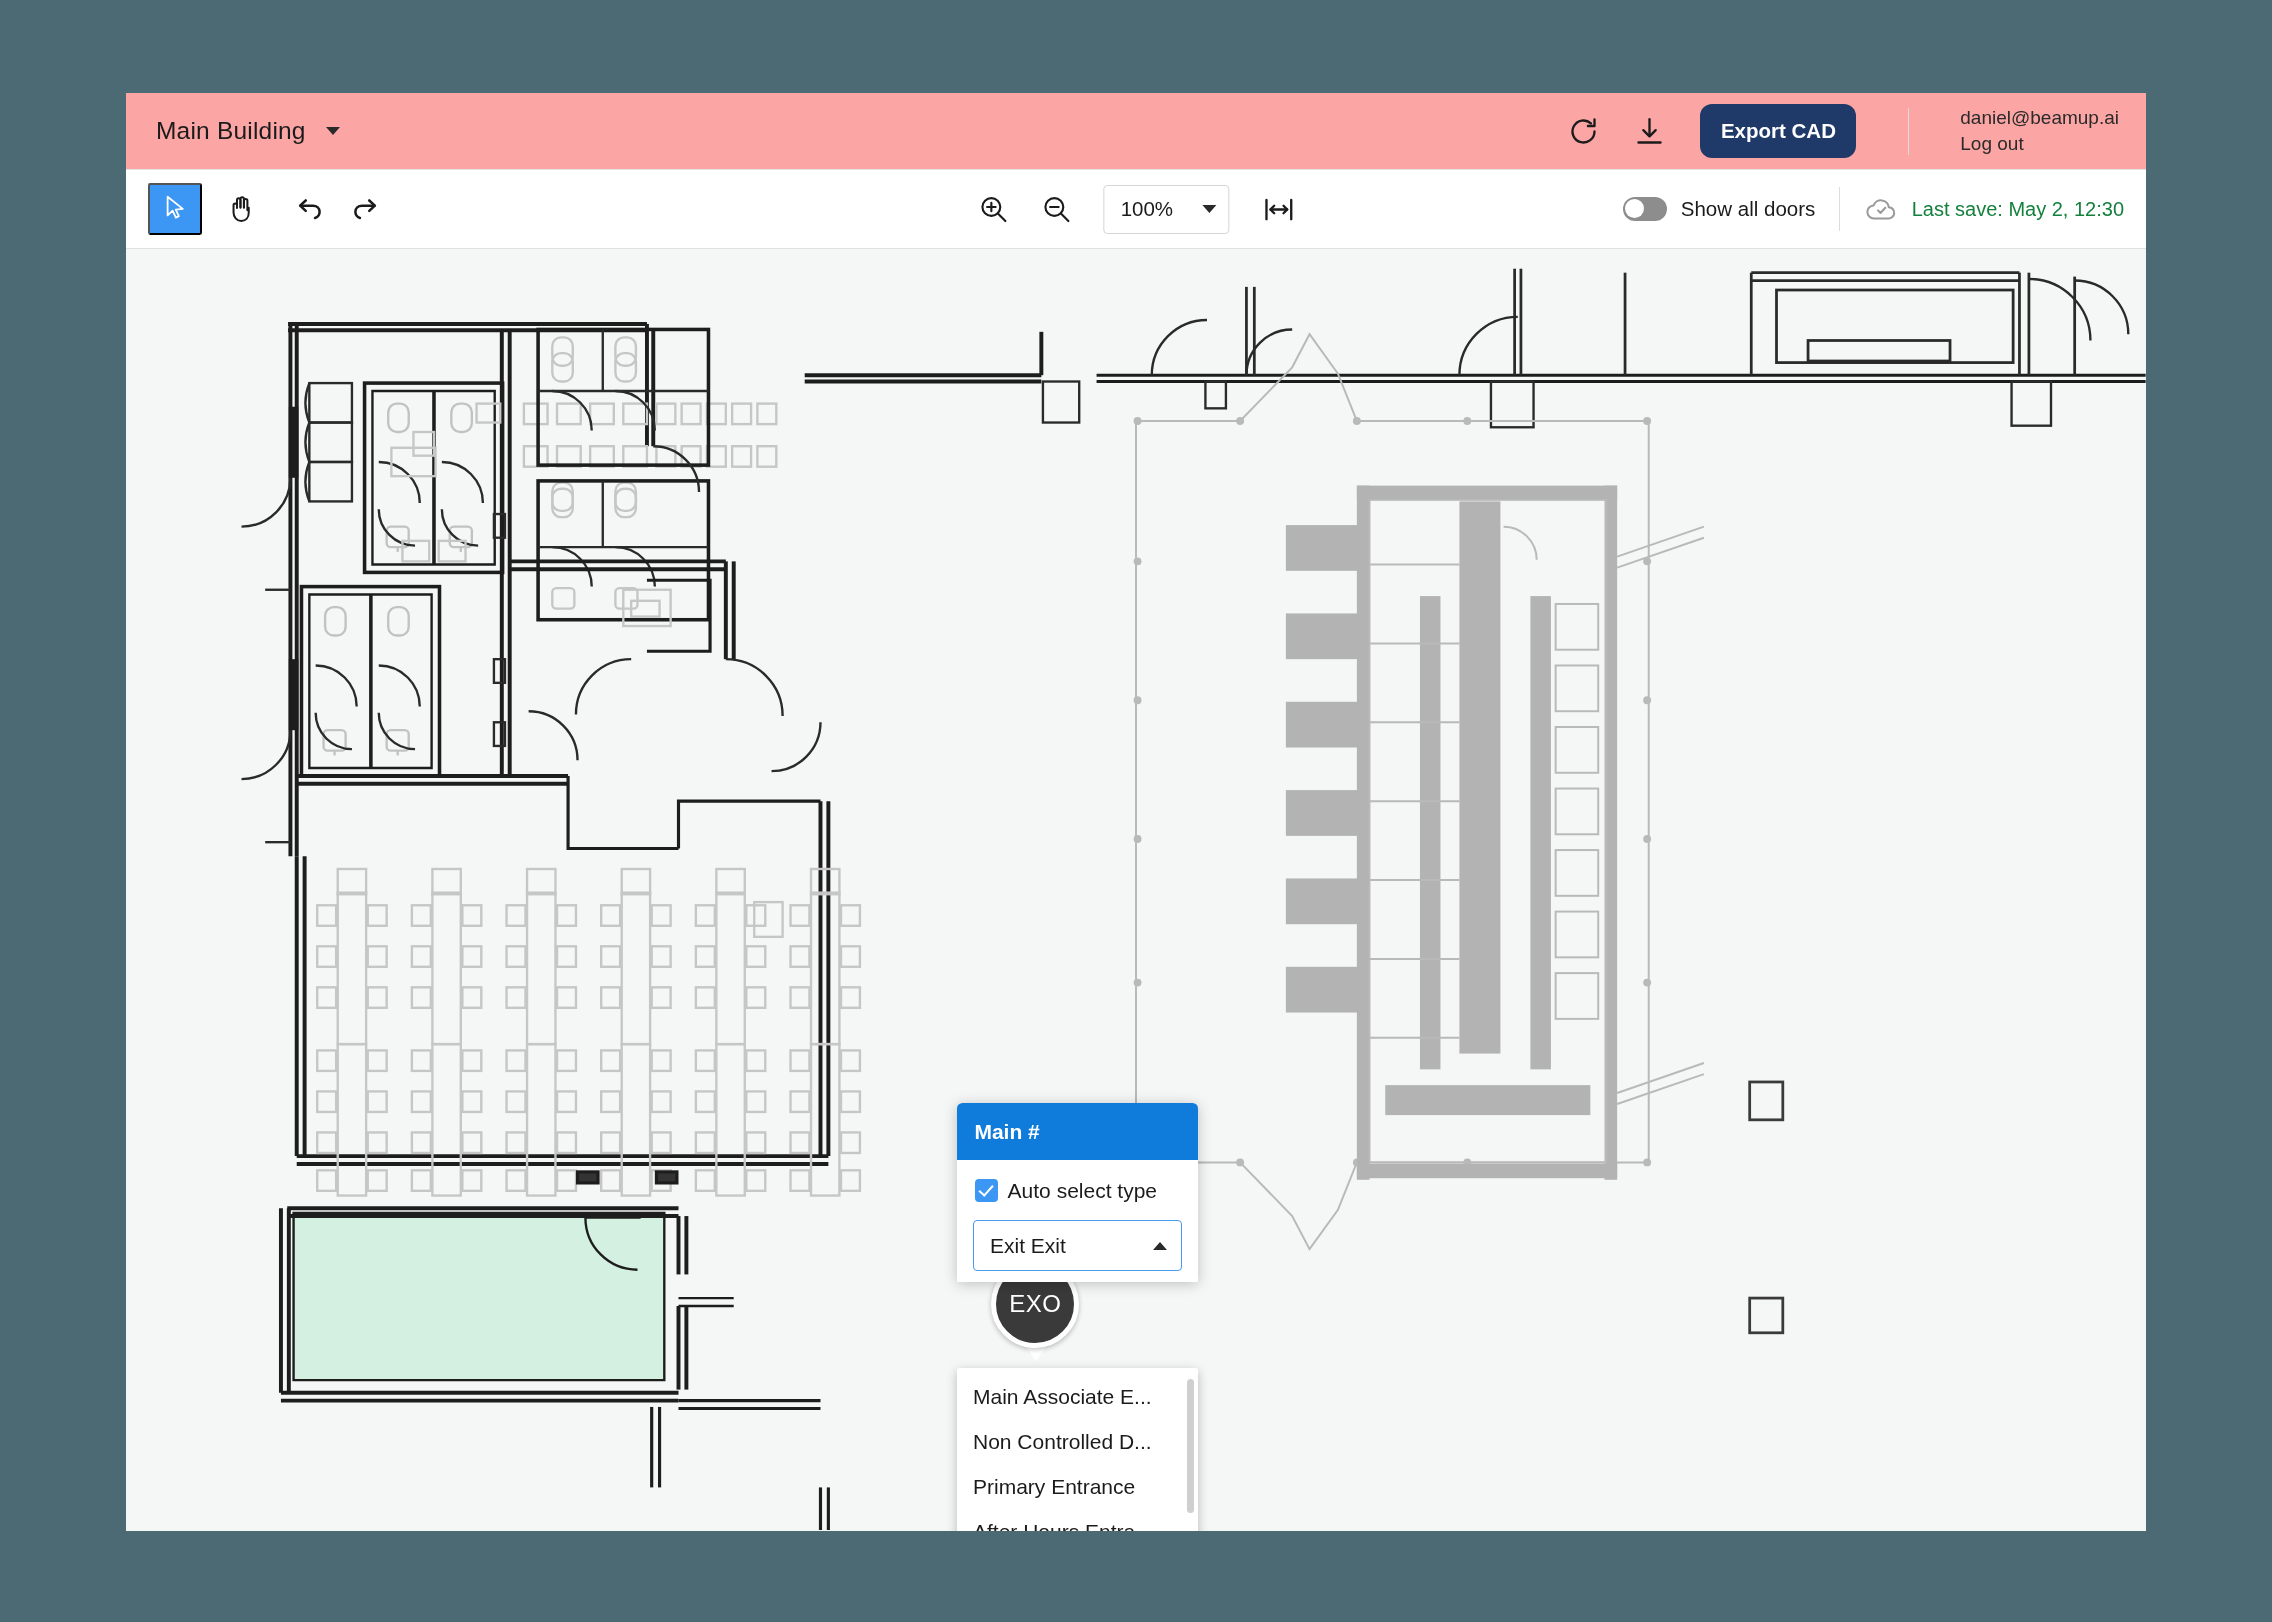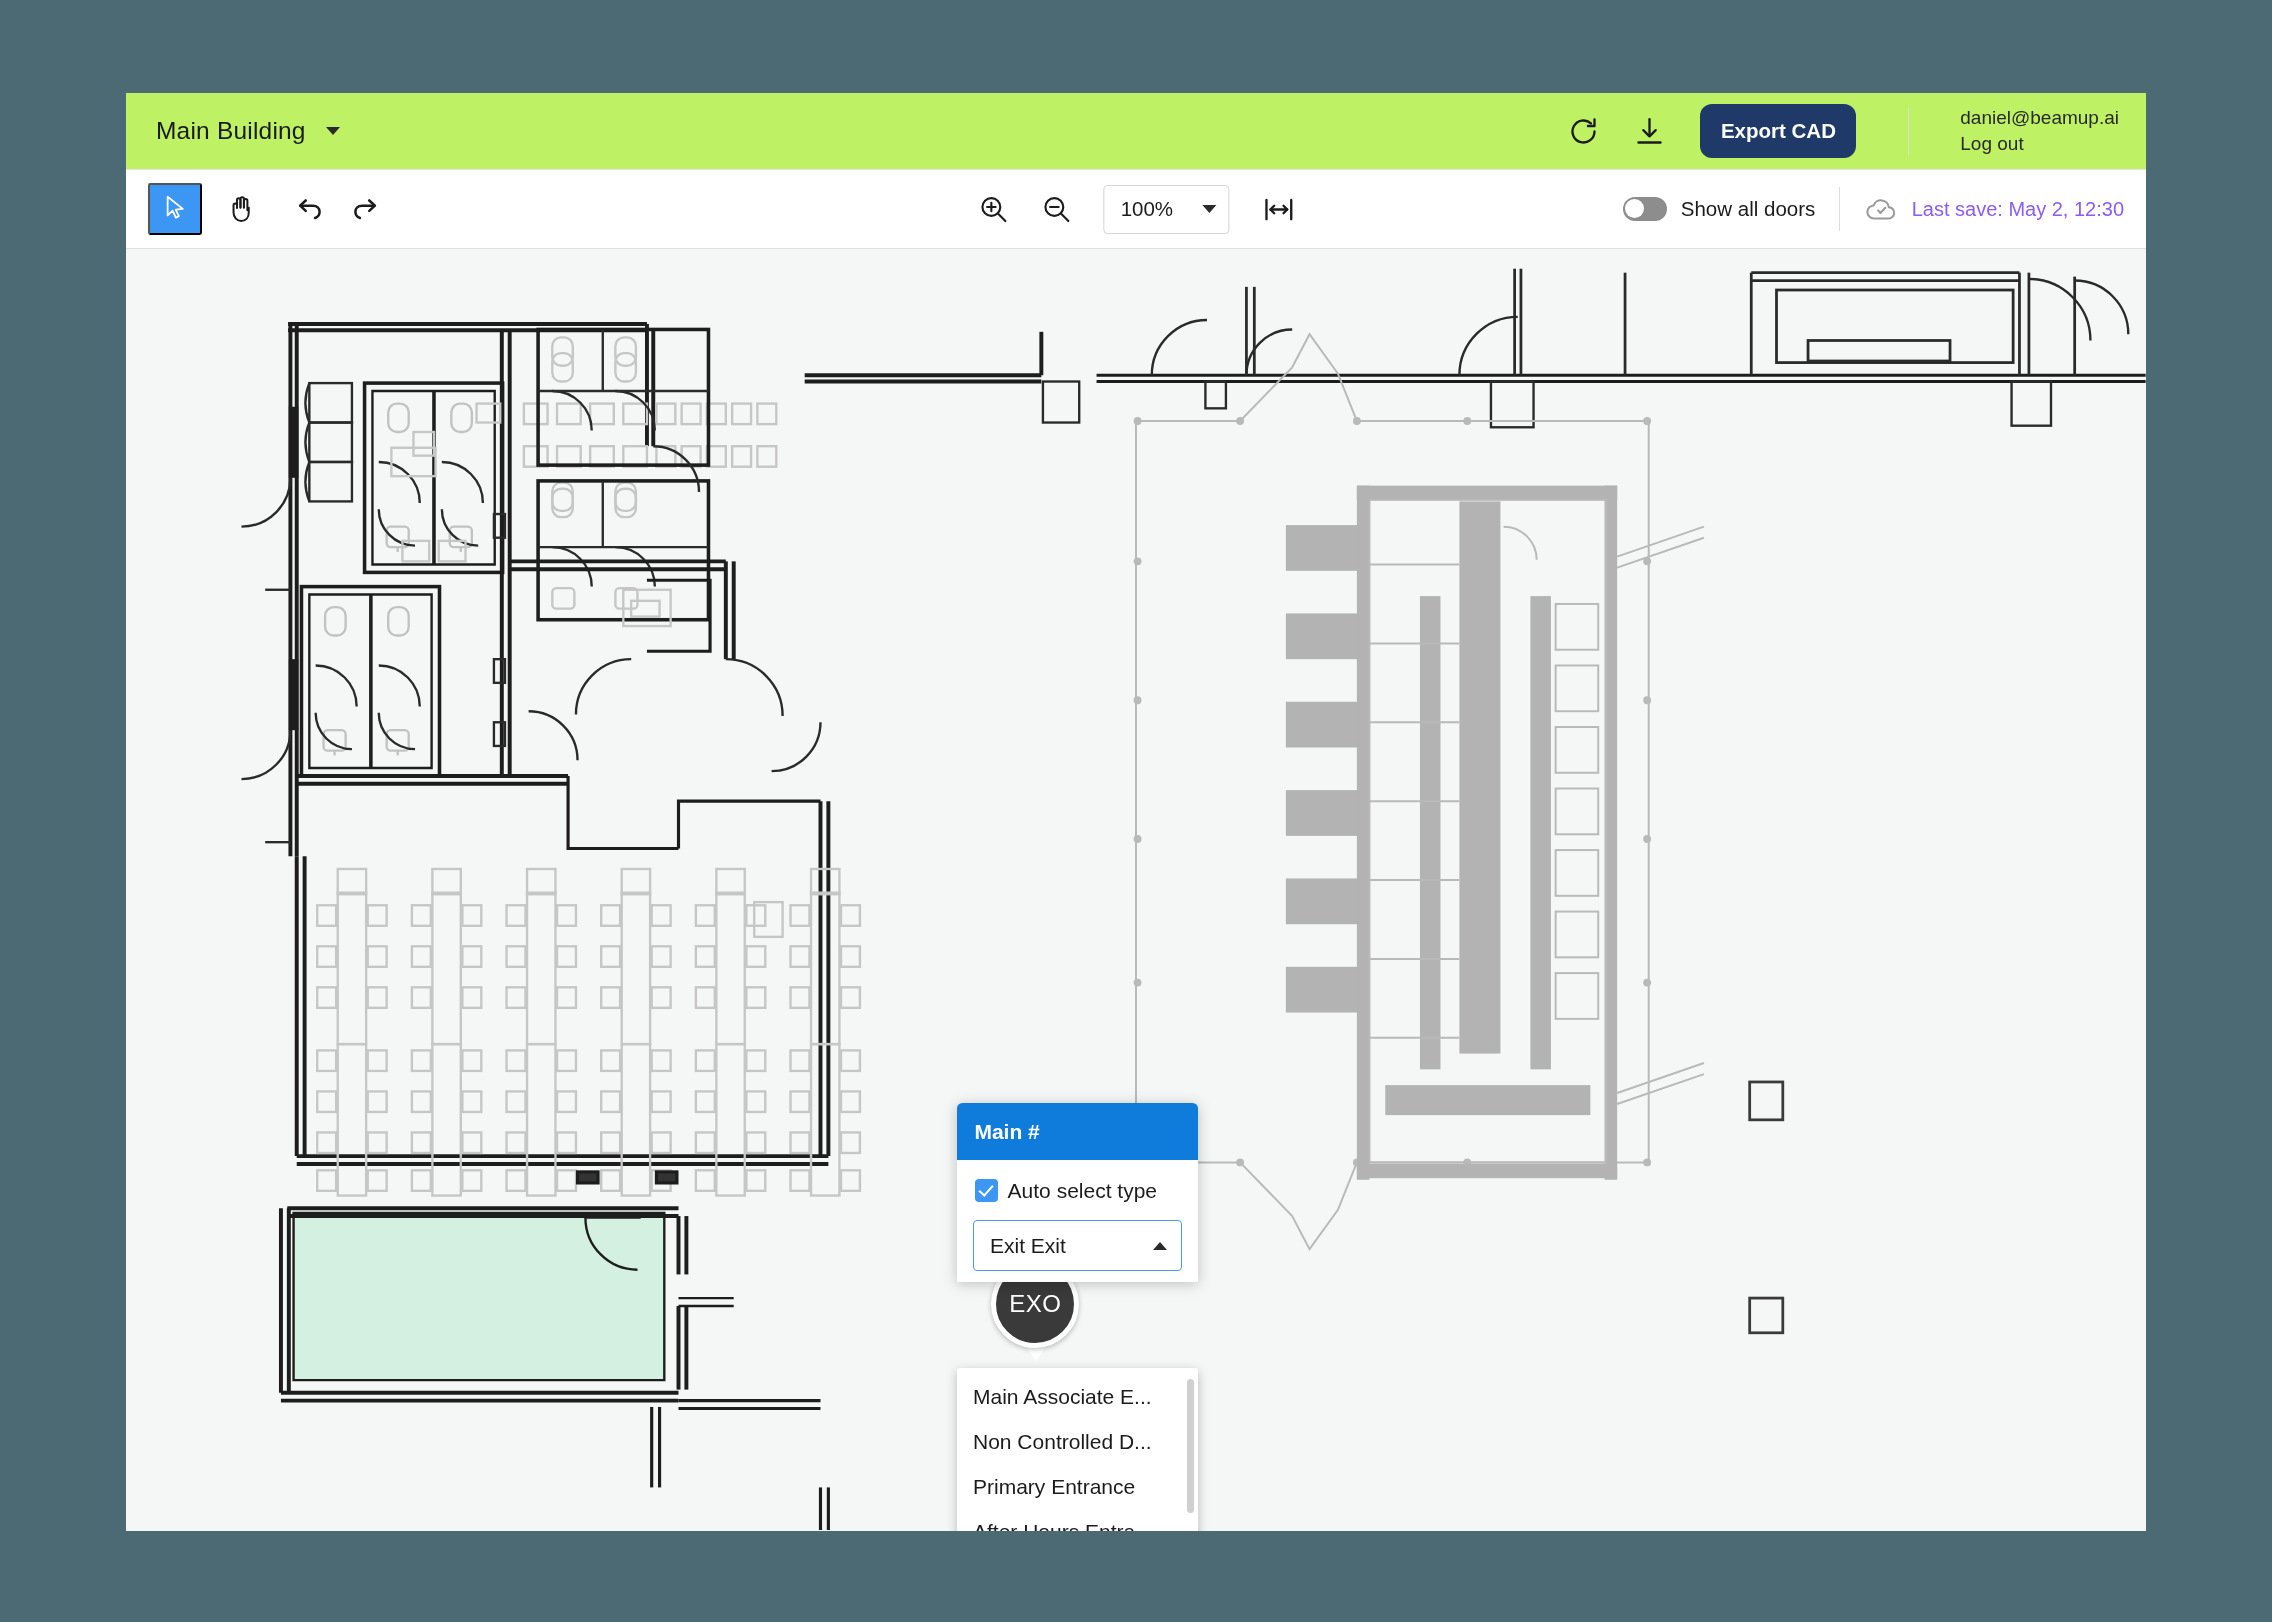--- a/index.html
+++ b/index.html
@@ -16,21 +16,21 @@
     left: 126px; top: 93px;
     width: 2020px; height: 1438px;
     background: #ffffff;
     display: flex; flex-direction: column;
     overflow: hidden;
   }
 
   
   #header {
     height: 77px; flex: 0 0 77px;
-    background: #bef264;
+    background: #fca5a5;
     border-bottom: 0.8px solid #e3e3e3;
     display: flex; align-items: center;
     padding: 0 27px 0 30px;
   }
   #building-selector {
     display: flex; align-items: center; gap: 20.5px;
     cursor: pointer;
   }
   #building-title { font-size: 24.5px; color: #1b1b1b; letter-spacing: 0.2px; }
   .caret-down {
@@ -111,21 +111,21 @@
     width: 44px; height: 24px; border-radius: 12px;
     background: #8d8d8d; position: relative; cursor: pointer; flex: 0 0 auto;
   }
   #show-all-doors-toggle::after {
     content: ""; position: absolute; left: 2.4px; top: 2.4px;
     width: 19px; height: 19px; border-radius: 50%; background: #fff;
   }
   #show-all-doors-label { font-size: 20.5px; color: #1b1b1b; margin-left: 14px; }
   #toolbar-divider { width: 0.8px; height: 44px; background: #dcdcdc; margin: 0 24px; }
   #save-status { display: flex; align-items: center; gap: 12.6px; }
-  #save-status-text { font-size: 20px; color: #8b5cf6; }
+  #save-status-text { font-size: 20px; color: #15803d; }
 
   
   #canvas {
     flex: 1 1 auto; position: relative;
     background: #f5f6f6; overflow: hidden;
   }
   #floorplan-svg { position: absolute; left: 0; top: 0; }
 
   
   #exo-marker {

